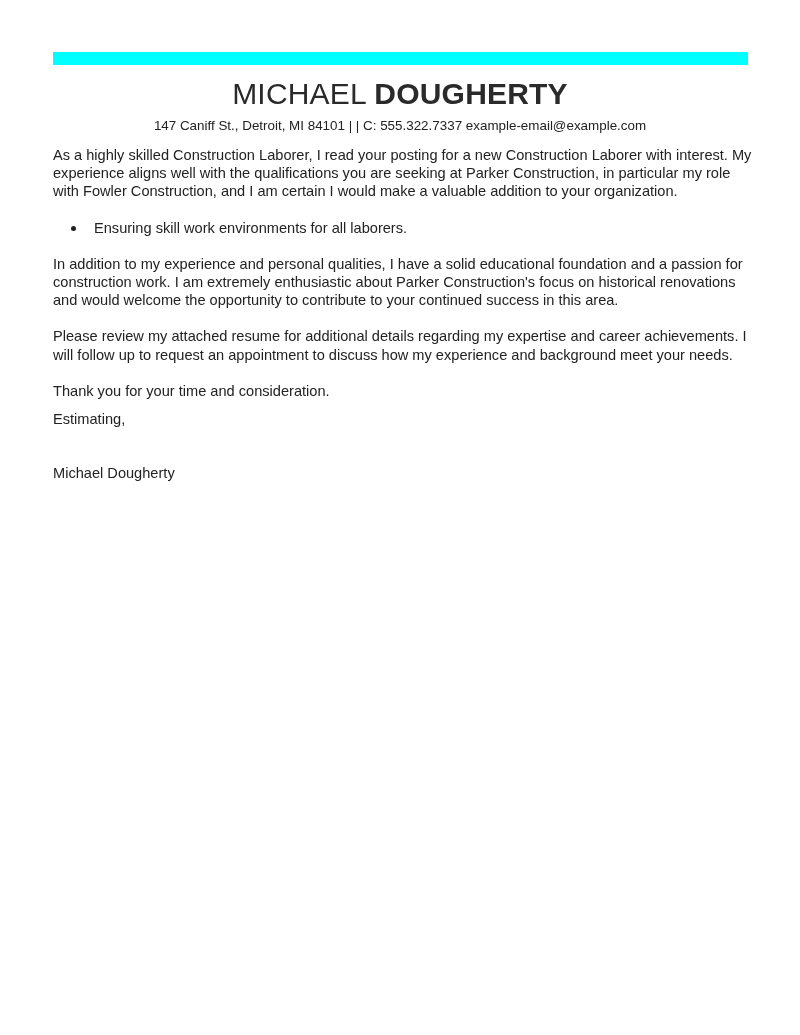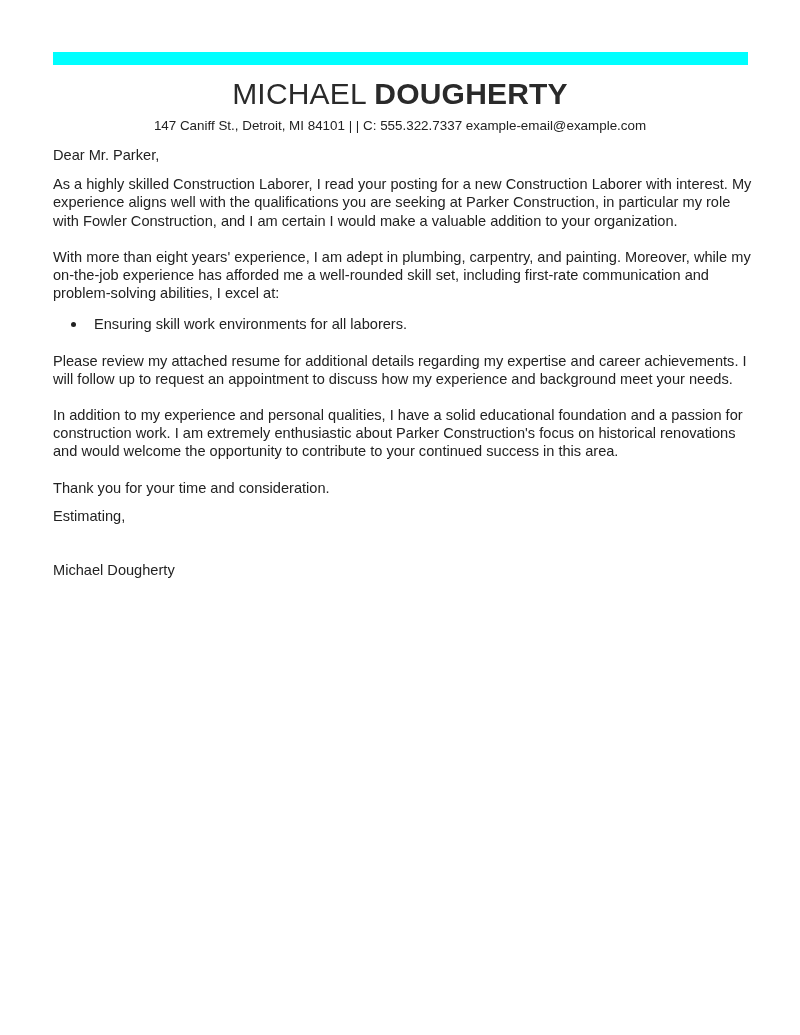--- a/index.html
+++ b/index.html
@@ -27,24 +27,22 @@
 <div class="bar"></div>
 
 <div class="name">
   <span>MICHAEL</span>
   <b>DOUGHERTY</b>
 </div>
 
 <div class="contact">147 Caniff St., Detroit, MI 84101 | | C: 555.322.7337 example-email@example.com</div>
 
 <div class="body">
-  <p class="greet">Dear Mr. Parker,</p>
   <p class="para">As a highly skilled Construction Laborer, I read your posting for a new Construction Laborer with interest. My experience aligns well with the qualifications you are seeking at Parker Construction, in particular my role with Fowler Construction, and I am certain I would make a valuable addition to your organization.</p>
-  <p class="para" style="margin-bottom:13px !important">With more than eight years' experience, I am adept in plumbing, carpentry, and painting. Moreover, while my on-the-job experience has afforded me a well-rounded skill set, including first-rate communication and problem-solving abilities, I excel at:</p>
   <ul>
     <li><span class="dot"></span><span>Ensuring skill work environments for all laborers.</span></li>
   </ul>
+  <p class="para">In addition to my experience and personal qualities, I have a solid educational foundation and a passion for construction work. I am extremely enthusiastic about Parker Construction's focus on historical renovations and would welcome the opportunity to contribute to your continued success in this area.</p>
   <p class="para">Please review my attached resume for additional details regarding my expertise and career achievements. I will follow up to request an appointment to discuss how my experience and background meet your needs.</p>
-  <p class="para">In addition to my experience and personal qualities, I have a solid educational foundation and a passion for construction work. I am extremely enthusiastic about Parker Construction's focus on historical renovations and would welcome the opportunity to contribute to your continued success in this area.</p>
   <p class="thanks">Thank you for your time and consideration.</p>
   <p class="sincerely">Estimating,</p>
   <p>Michael Dougherty</p>
 </div>
 
 </body></html>

